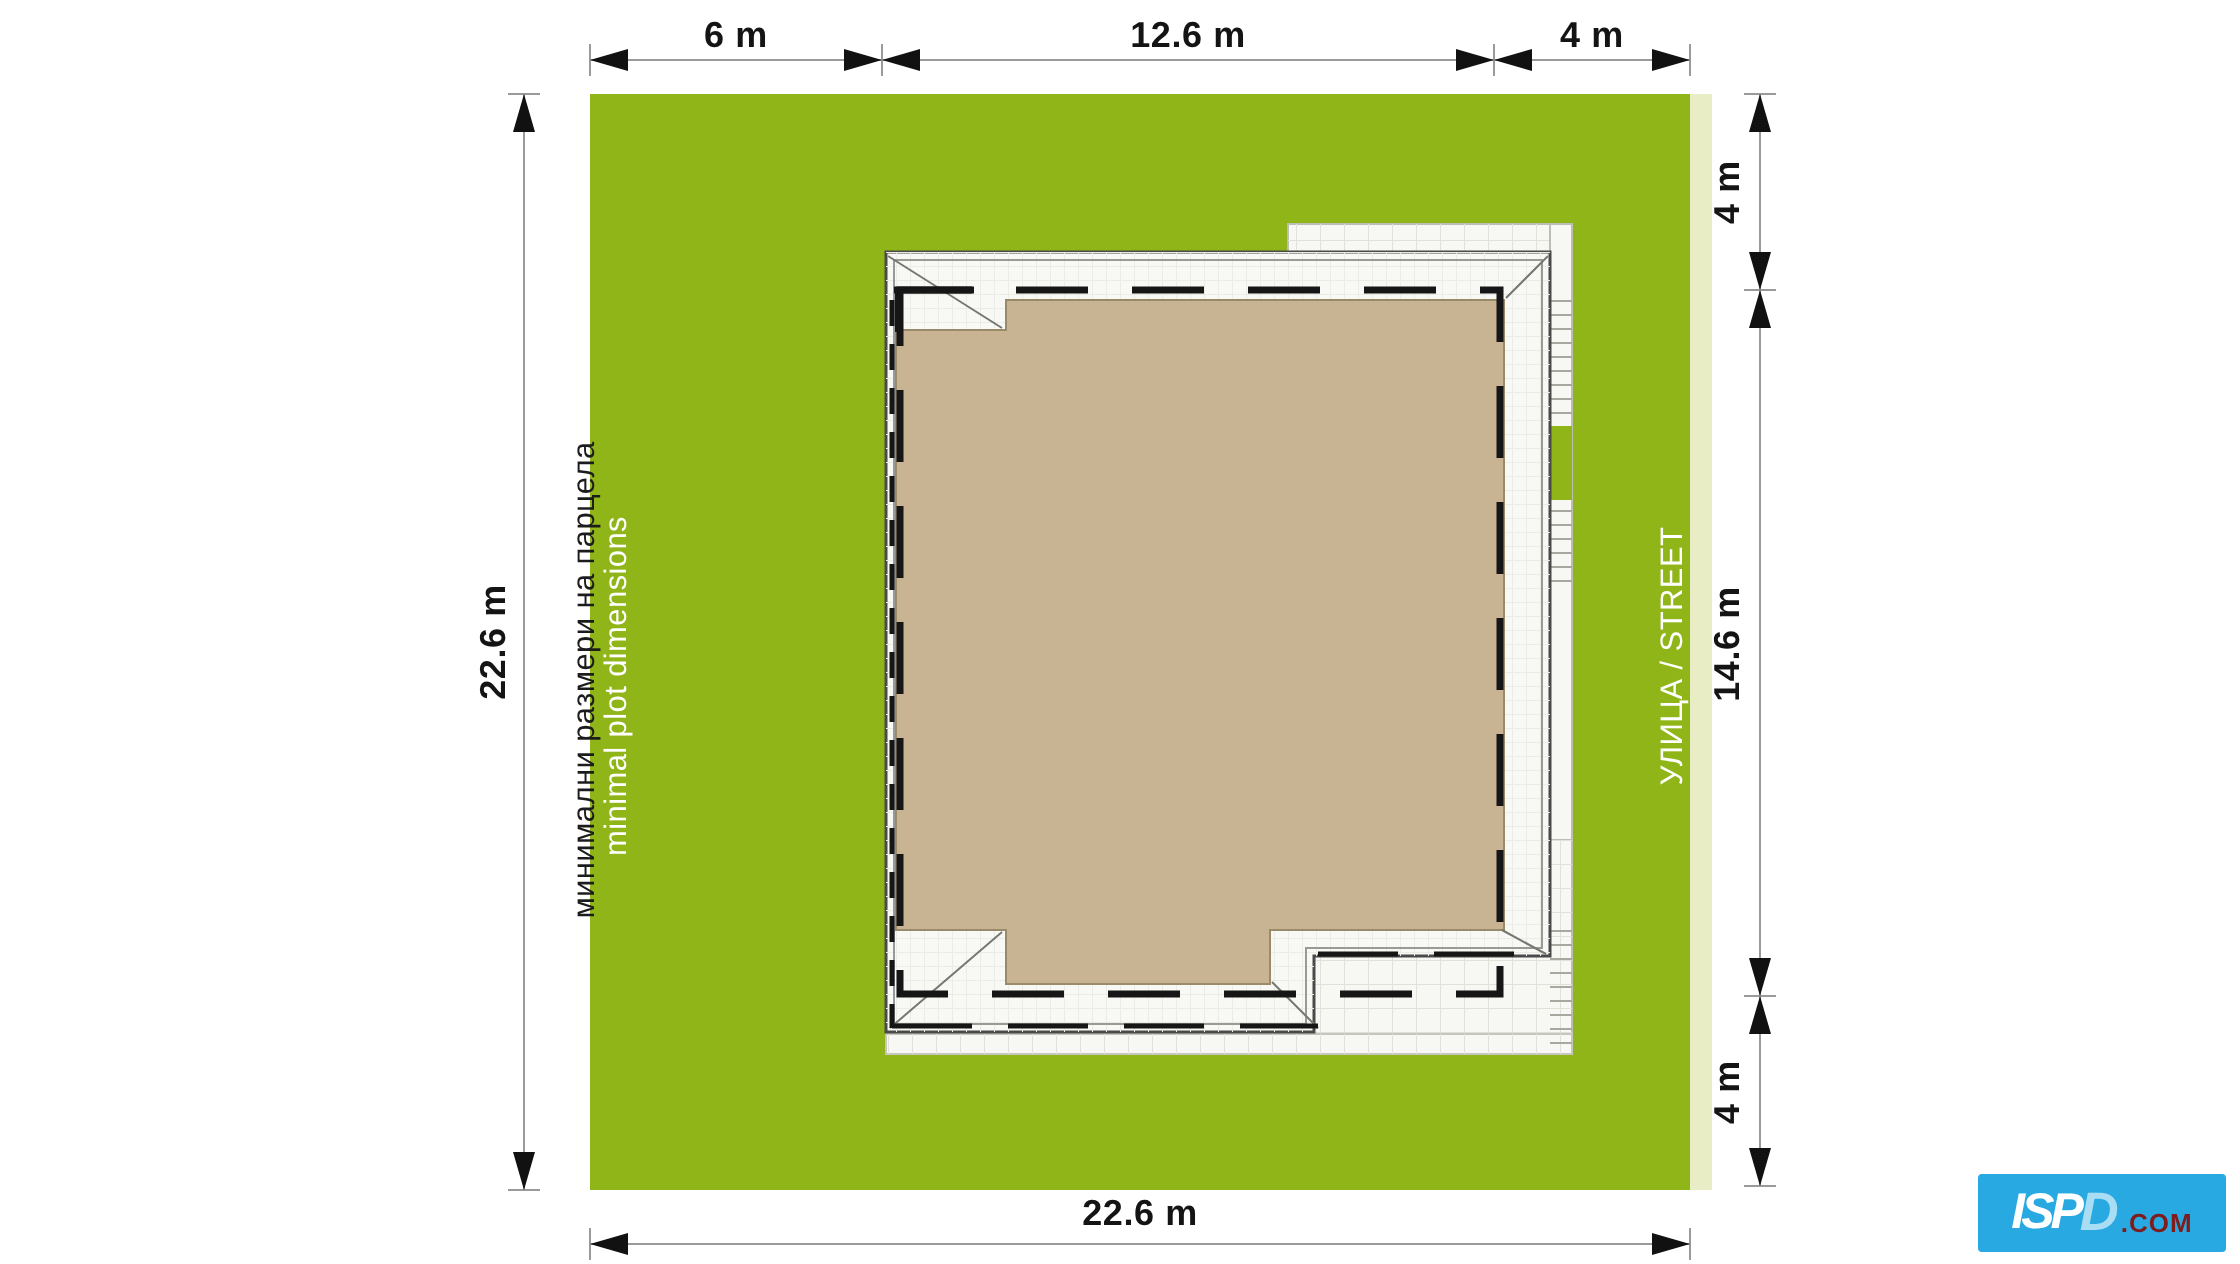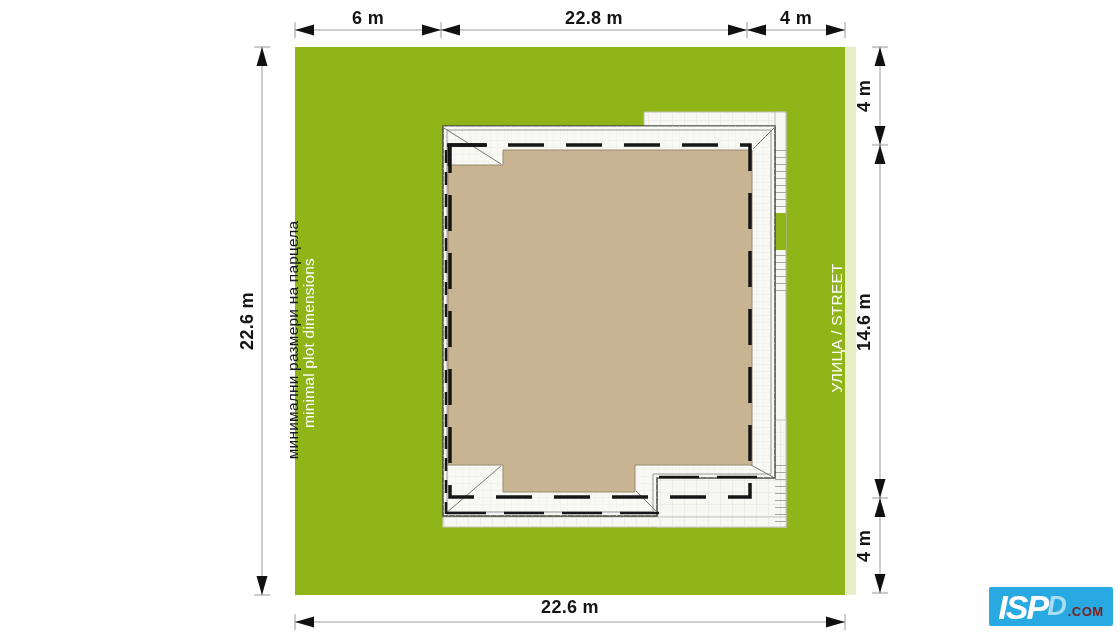--- a/index.html
+++ b/index.html
@@ -8,21 +8,21 @@
   .stage svg{position:absolute;left:0;top:0;}
   .dim{position:absolute;transform:translate(-50%,-50%);font-weight:bold;
        font-size:18px;color:#141414;white-space:nowrap;letter-spacing:.3px;}
   .dim.v{transform:translate(-50%,-50%) rotate(-90deg);}
   .plotlabel{position:absolute;transform:translate(-50%,-50%) rotate(-90deg);
        font-size:15.5px;font-weight:500;white-space:nowrap;letter-spacing:.2px;}
   .plotlabel.dark{color:#1c1c1c;}
   .plotlabel.light{color:#ffffff;}
   .logo{position:absolute;left:989px;top:587px;width:124px;height:39px;
         border-radius:2px;display:flex;align-items:center;justify-content:center;}
-  .logo .main{font-size:34px;font-weight:bold;font-style:italic;color:#ffffff;
+  .logo .main{font-size:25px;font-weight:bold;font-style:italic;color:#ffffff;
         letter-spacing:-2px;line-height:1;}
   .logo .d{font-size:27px;font-weight:bold;font-style:italic;color:#a9ddf4;
         letter-spacing:-1px;line-height:1;}
   .logo .suffix{font-size:13px;font-weight:bold;color:#7f1d1d;margin-left:2px;
         align-self:flex-end;margin-bottom:7px;letter-spacing:.5px;}
 </style>
 </head>
 <body>
 
 <div class="stage">
@@ -118,21 +118,21 @@
         <polygon points="880,498 874.5,479 885.5,479"></polygon>
         <polygon points="880,498 874.5,517 885.5,517"></polygon>
         <polygon points="880,593 874.5,574 885.5,574"></polygon>
         <polygon points="295,622 314,616.5 314,627.5"></polygon>
         <polygon points="845,622 826,616.5 826,627.5"></polygon>
       </g>
     </g>
   </svg>
 
   <div class="dim" style="left:368px;top:18px">6 m</div>
-  <div class="dim" style="left:594px;top:18px">22.8 m</div>
+  <div class="dim" style="left:594px;top:18px">12.6 m</div>
   <div class="dim" style="left:796px;top:18px">4 m</div>
   <div class="dim v" style="left:247px;top:321px">22.6 m</div>
   <div class="dim v" style="left:864px;top:96px">4 m</div>
   <div class="dim v" style="left:864px;top:322px">14.6 m</div>
   <div class="dim v" style="left:864px;top:546px">4 m</div>
   <div class="dim" style="left:570px;top:607px">22.6 m</div>
 
   <div class="plotlabel dark" style="left:293px;top:340px">минимални размери на парцела</div>
   <div class="plotlabel light" style="left:309px;top:343px">minimal plot dimensions</div>
   <div class="plotlabel light" style="left:837px;top:328px">УЛИЦА / STREET</div>

